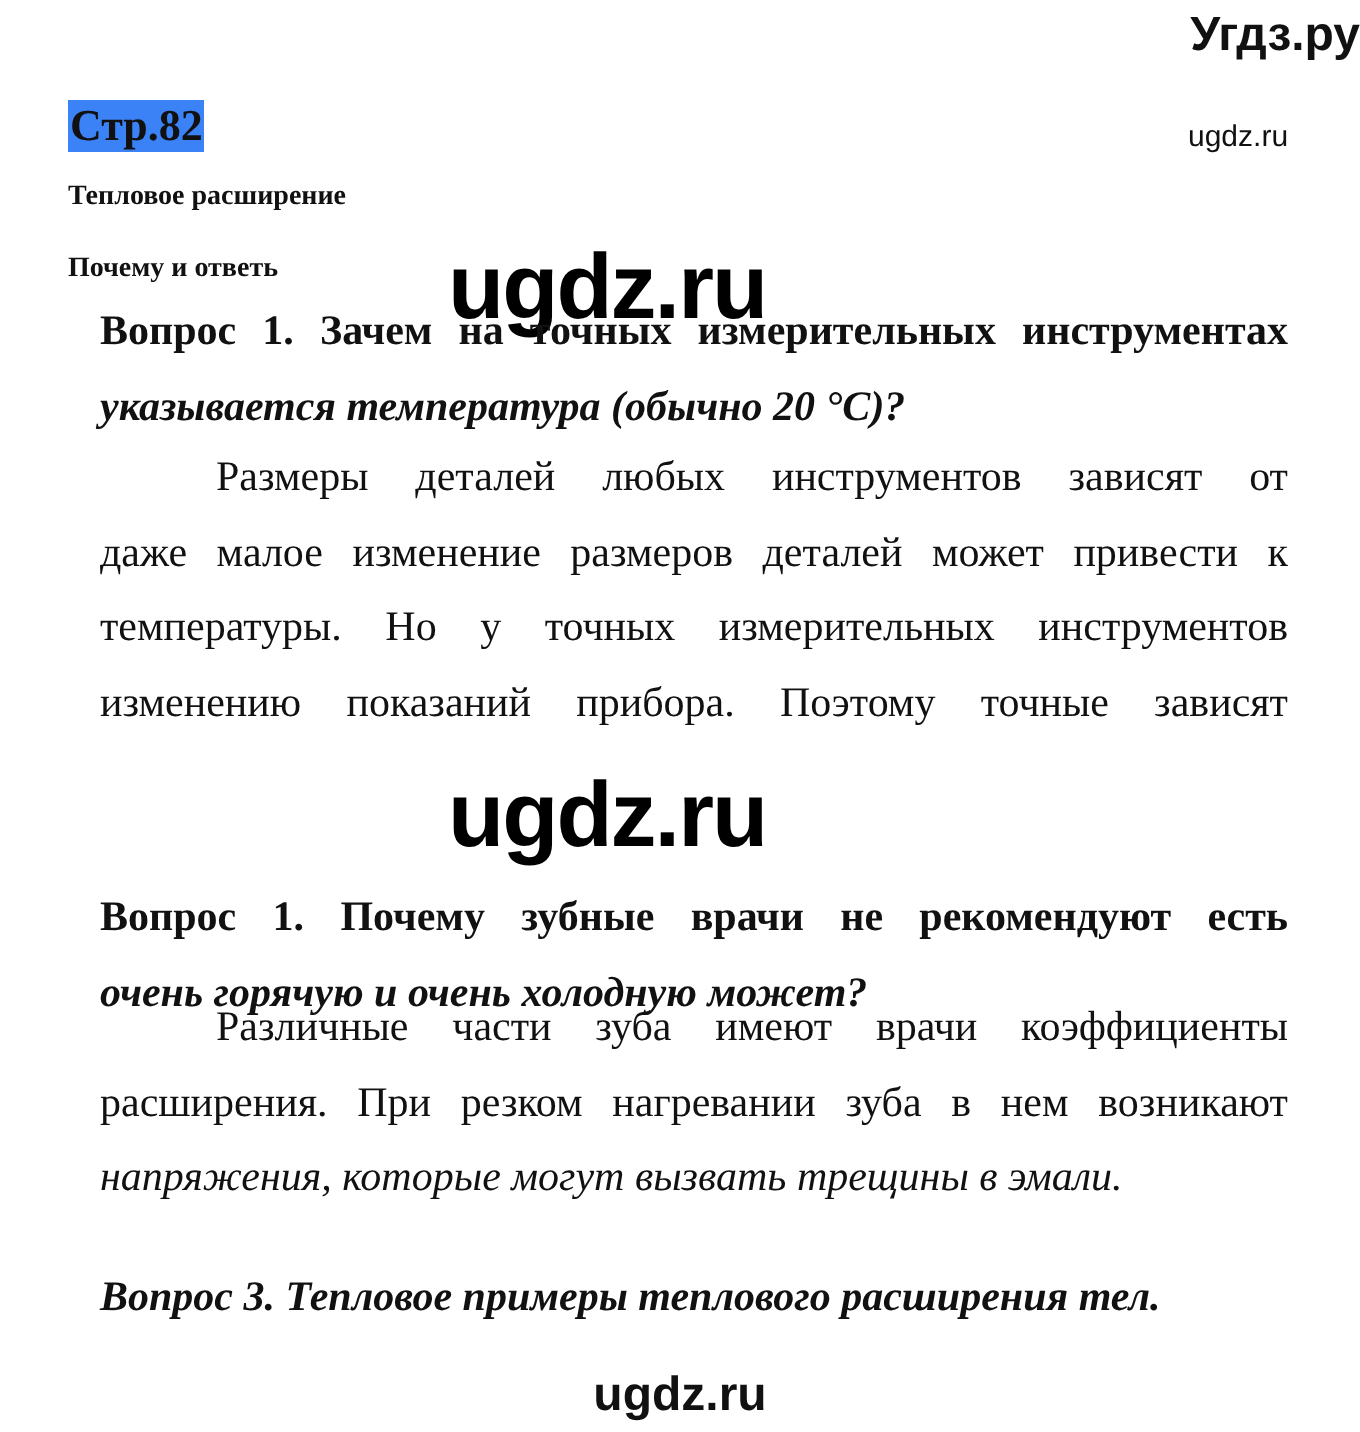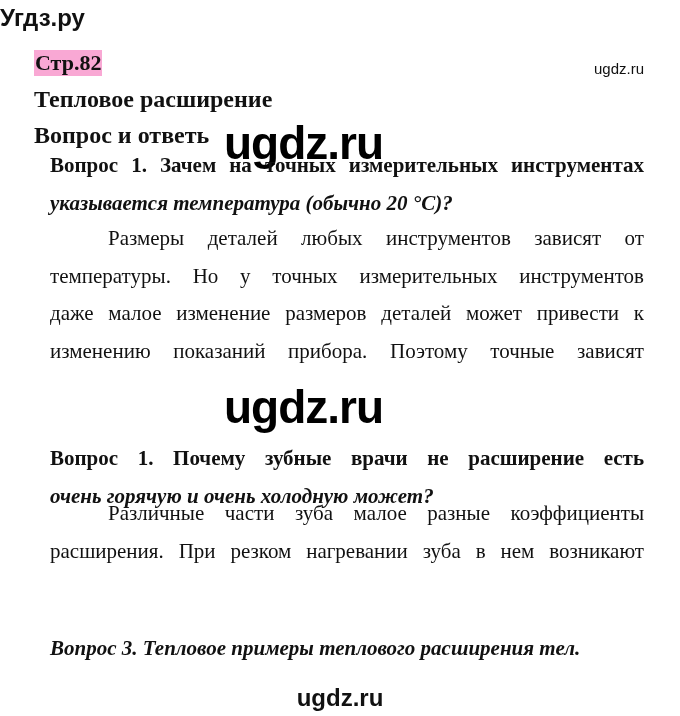--- a/index.html
+++ b/index.html
@@ -1,31 +1,31 @@
 <!DOCTYPE html>
 <html><head>
   <meta charset="utf-8">
   <style>
     html, body { margin: 0; padding: 0; background: #ffffff; }
     body { width: 680px; height: 716px; position: relative; overflow: hidden; color: #111; }
     .site-title {
-      position: absolute; left: 0; top: 4px; width: 680px; text-align: left;
+      position: absolute; left: 0; top: 4px; width: 680px; text-align: right;
       font-family: "Liberation Sans", sans-serif; font-weight: bold; font-size: 24px; color: #111;
     }
     .page-label {
-      position: absolute; left: 34px; top: 50px; background: #f9a8d4;
+      position: absolute; left: 34px; top: 50px; background: #3b82f6;
       font-family: "Liberation Serif", serif; font-weight: bold; font-size: 22px; line-height: 26px; padding: 0 1px;
     }
     .wm-small {
       position: absolute; left: 594px; top: 60px;
       font-family: "Liberation Sans", sans-serif; font-size: 15px; color: #111;
     }
     .heading {
       position: absolute; left: 34px;
-      font-family: "Liberation Serif", serif; font-weight: bold; font-size: 24px; line-height: 26px; white-space: nowrap;
+      font-family: "Liberation Serif", serif; font-weight: bold; font-size: 14px; line-height: 26px; white-space: nowrap;
     }
     .wm-big {
       position: absolute; font-family: "Liberation Sans", sans-serif; font-weight: bold;
       font-size: 46px; line-height: 46px; color: #000; letter-spacing: -1px;
     }
     .wm-bottom {
       position: absolute; left: 0; width: 680px; text-align: center; top: 684px;
       font-family: "Liberation Sans", sans-serif; font-weight: bold; font-size: 24px; color: #111;
     }
     .block {
@@ -38,42 +38,43 @@
   </style>
 </head>
 <body>
 
 <div class="site-title">Угдз.ру</div>
 
 <div class="page-label">Стр.82</div>
 <div class="wm-small">ugdz.ru</div>
 
 <div class="heading" style="top:86px;">Тепловое расширение</div>
-<div class="heading" style="top:122px;">Вопрос и ответь</div>
+<div class="heading" style="top:122px;">Почему и ответь</div>
 <div class="wm-big" style="left:224px; top:120px;">ugdz.ru</div>
 
 <div class="block q" style="top:147px;">
   <span class="line"><span>Вопрос 1.</span> <span>Зачем на точных измерительных инструментах</span></span>
   <span class="line last">указывается температура (обычно 20 °С)?</span>
 </div>
 <div class="block" style="top:220px;">
   <span class="line" style="padding-left:58px;">Размеры деталей любых инструментов зависят от</span>
+  <span class="line">даже малое изменение размеров деталей может привести к</span>
   <span class="line">температуры. Но у точных измерительных инструментов</span>
-  <span class="line">даже малое изменение размеров деталей может привести к</span>
   <span class="line">изменению показаний прибора. Поэтому точные зависят</span>
 </div>
 
 <div class="wm-big" style="left:224px; top:384px;">ugdz.ru</div>
 
 <div class="block q" style="top:440px;">
-  <span class="line"><span>Вопрос 1.</span> <span>Почему зубные врачи не расширение есть</span></span>
+  <span class="line"><span>Вопрос 1.</span> <span>Почему зубные врачи не рекомендуют есть</span></span>
   <span class="line last">очень горячую и очень холодную может?</span>
 </div>
 <div class="block" style="top:495px;">
-  <span class="line" style="padding-left:58px;">Различные части зуба малое разные коэффициенты</span>
+  <span class="line" style="padding-left:58px;">Различные части зуба имеют врачи коэффициенты</span>
   <span class="line">расширения. При резком нагревании зуба в нем возникают</span>
+  <span class="line last">напряжения, которые могут вызвать трещины в эмали.</span>
 </div>
 
 <div class="block q" style="top:630px;">
   <span class="line last"><span>Вопрос 3.</span> <span>Тепловое примеры теплового расширения тел.</span></span>
 </div>
 
 <div class="wm-bottom">ugdz.ru</div>
 
 </body></html>

